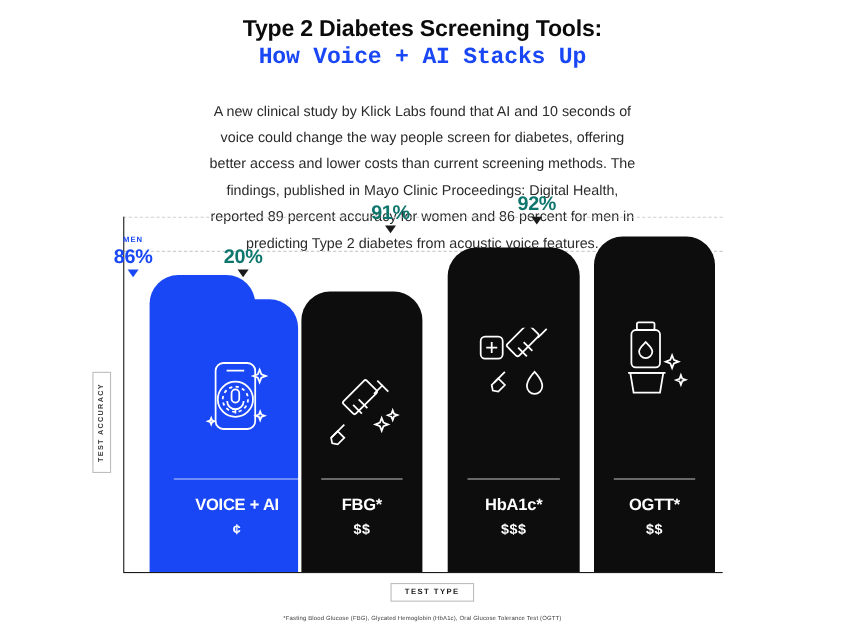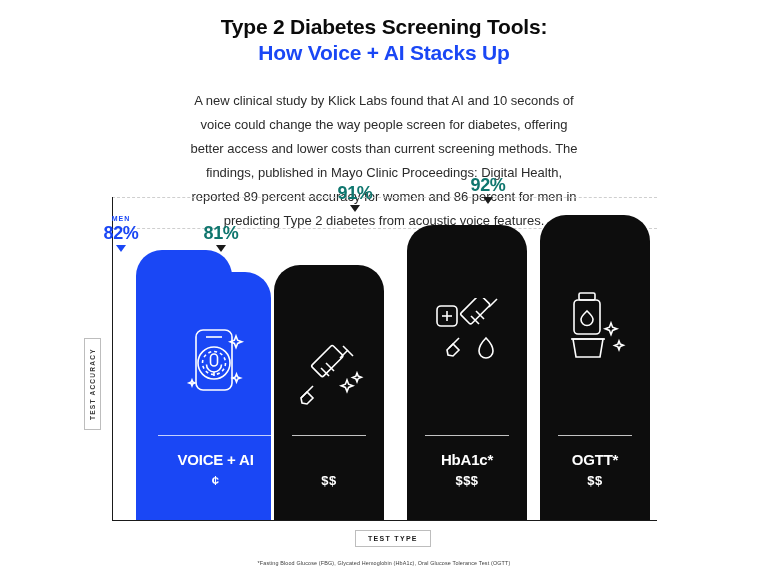--- a/index.html
+++ b/index.html
@@ -32,20 +32,21 @@
     letter-spacing: -0.2px;
     color: #0b0b0b;
     line-height: 1.25;
   }
   .title-line2 {
     font-size: 21px;
     font-weight: bold;
     letter-spacing: -0.2px;
     color: #1a47f5;
     line-height: 1.25;
+    font-family: Liberation Mono, monospace;
   }
   .subtitle {
     margin: 22px auto 0 auto;
     width: 390px;
     font-size: 13px;
     line-height: 1.85;
     color: #2b2b2b;
     text-align: center;
   }
 
@@ -257,26 +258,26 @@
 
     <div class="axis-left"></div>
     <div class="baseline"></div>
 
     <div class="y-axis-label">TEST ACCURACY</div>
     <div class="x-axis-label">TEST TYPE</div>
 
 
     <div class="callout blue" style="left:86px; top:40px;">
       <div class="cat">MEN</div>
-      <div class="val">82%</div>
+      <div class="val">86%</div>
       <div class="arrow"></div>
     </div>
 
     <div class="callout dark" style="left:186px; top:48px;">
-      <div class="val">81%</div>
+      <div class="val">20%</div>
       <div class="arrow"></div>
     </div>
 
     <div class="callout dark" style="left:320px; top:8px;">
       <div class="val">91%</div>
       <div class="arrow"></div>
     </div>
 
     <div class="callout dark" style="left:453px; top:0px;">
       <div class="val">92%</div>
@@ -320,20 +321,21 @@
               <rect x="20" y="26" width="30" height="16" rx="2" transform="rotate(-45 20 26)"></rect>
               <line x1="30" y1="28" x2="38" y2="36"></line>
               <line x1="35" y1="23" x2="43" y2="31"></line>
               <path d="M49 18l8-8"></path>
               <path d="M52 6l10 10"></path>
               <path d="M56 40l1.6 4.2 4.2 1.6-4.2 1.6L56 51.6l-1.6-4.2-4.2-1.6 4.2-1.6z"></path>
               <path d="M66 33l1.2 3.1 3.1 1.2-3.1 1.2L66 41.8l-1.2-3.1-3.1-1.2 3.1-1.2z"></path>
             </svg>
           </div>
           <div class="bar-divider"></div>
+          <div class="bar-name">FBG*</div>
           <div class="bar-cost">$$</div>
         </div>
       </div>
 
       <div class="bar dark" style="left:295px; width:120px; height:295px;">
         <div class="bar-inner">
           <div class="bar-icon">
             <svg width="80" height="74" viewBox="0 0 80 74" fill="none" stroke="#ffffff" stroke-width="1.6">
               <rect x="10" y="8" width="20" height="20" rx="4"></rect>
               <line x1="20" y1="13" x2="20" y2="23"></line>

